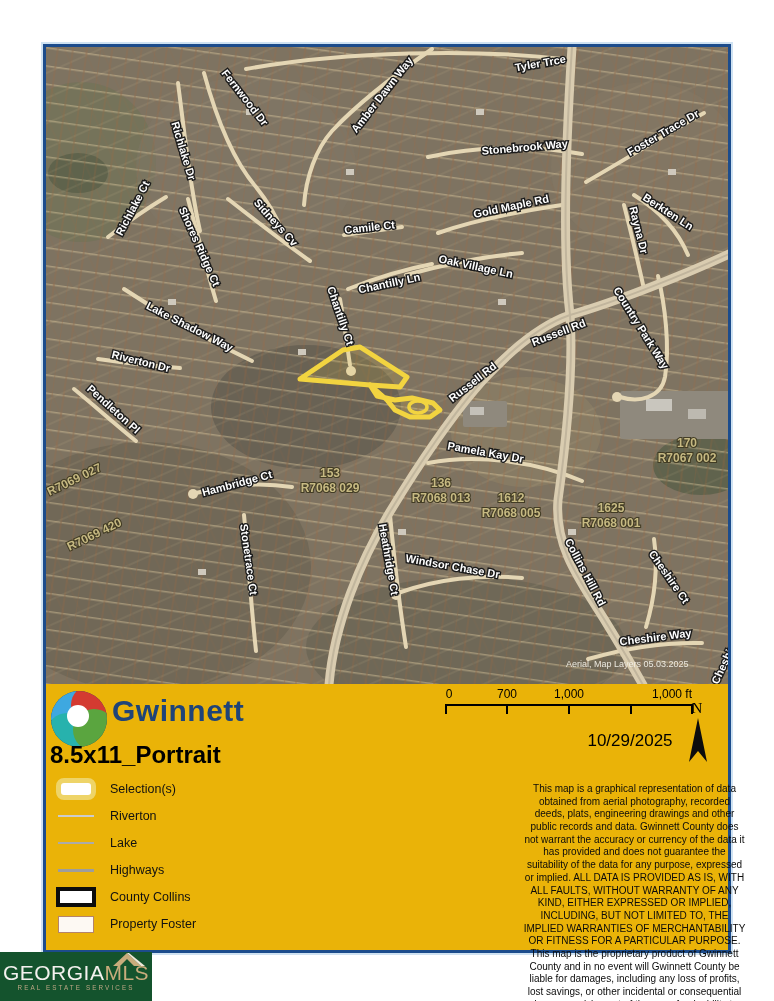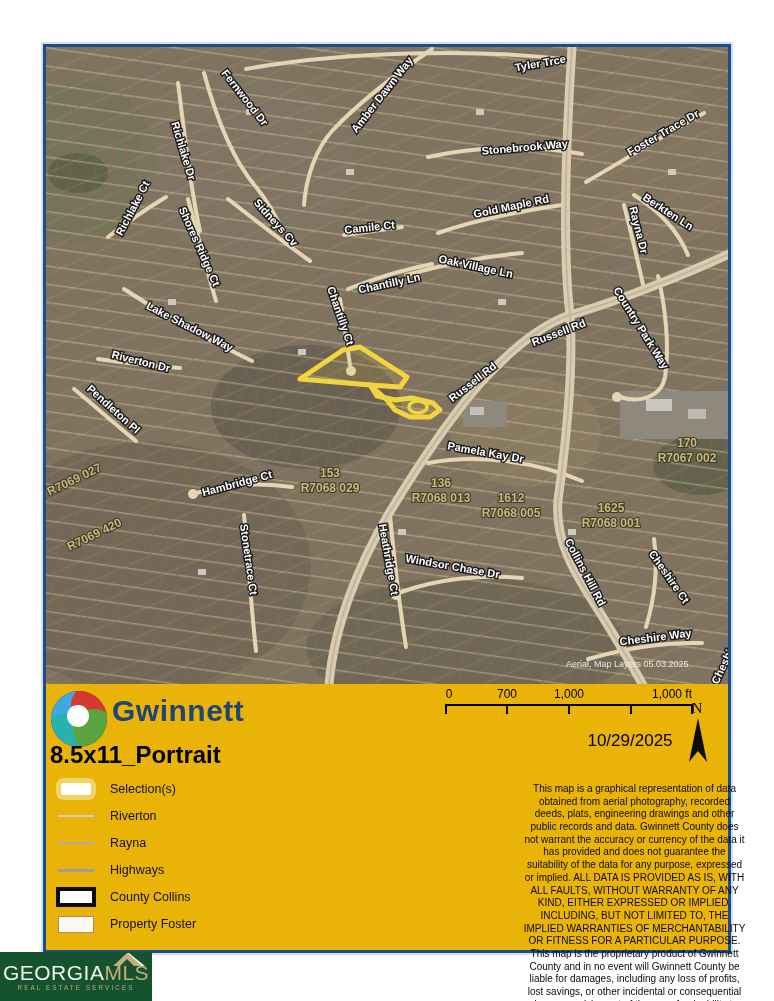--- a/index.html
+++ b/index.html
@@ -260,21 +260,21 @@
       <div class="legend-row">
         <span class="legend-swatch">
             <span class="sw-streets"></span>
           </span>
         <span class="legend-label">Riverton</span>
       </div>
       <div class="legend-row">
         <span class="legend-swatch">
             <span class="sw-roads"></span>
           </span>
-        <span class="legend-label">Rayna</span>
+        <span class="legend-label">Lake</span>
       </div>
       <div class="legend-row">
         <span class="legend-swatch">
             <span class="sw-highways"></span>
           </span>
         <span class="legend-label">Highways</span>
       </div>
       <div class="legend-row">
         <span class="legend-swatch">
             <span class="sw-county"></span>

